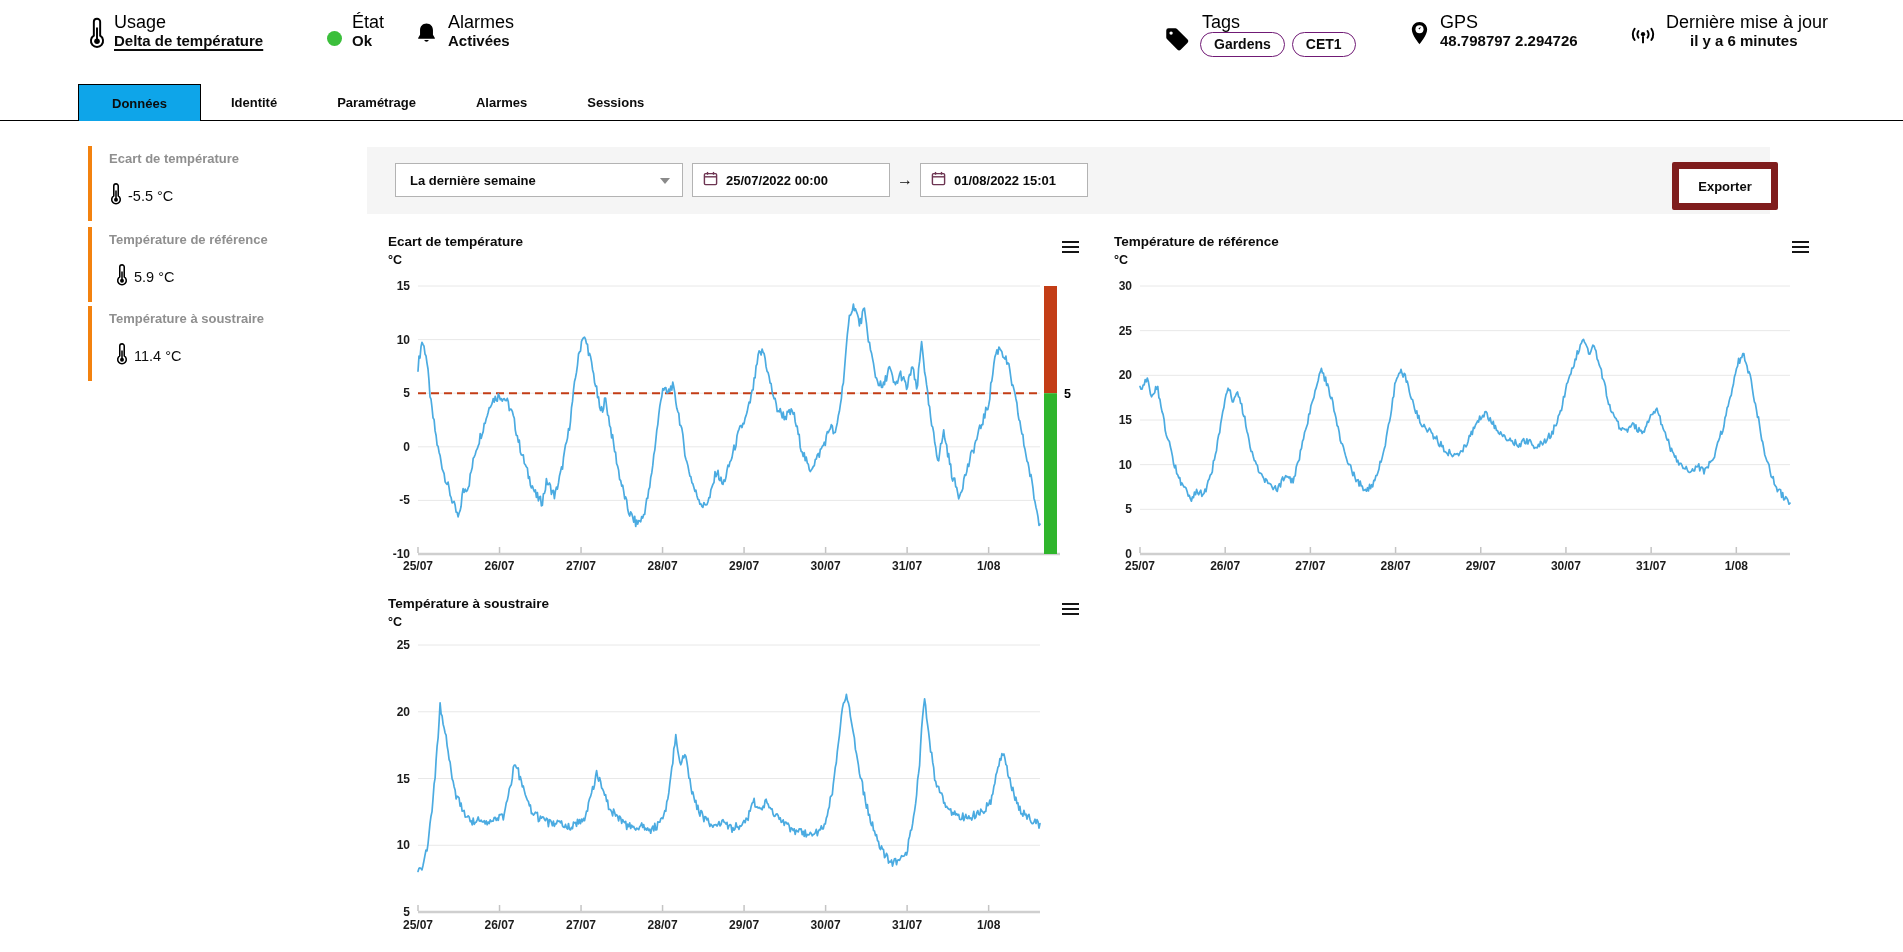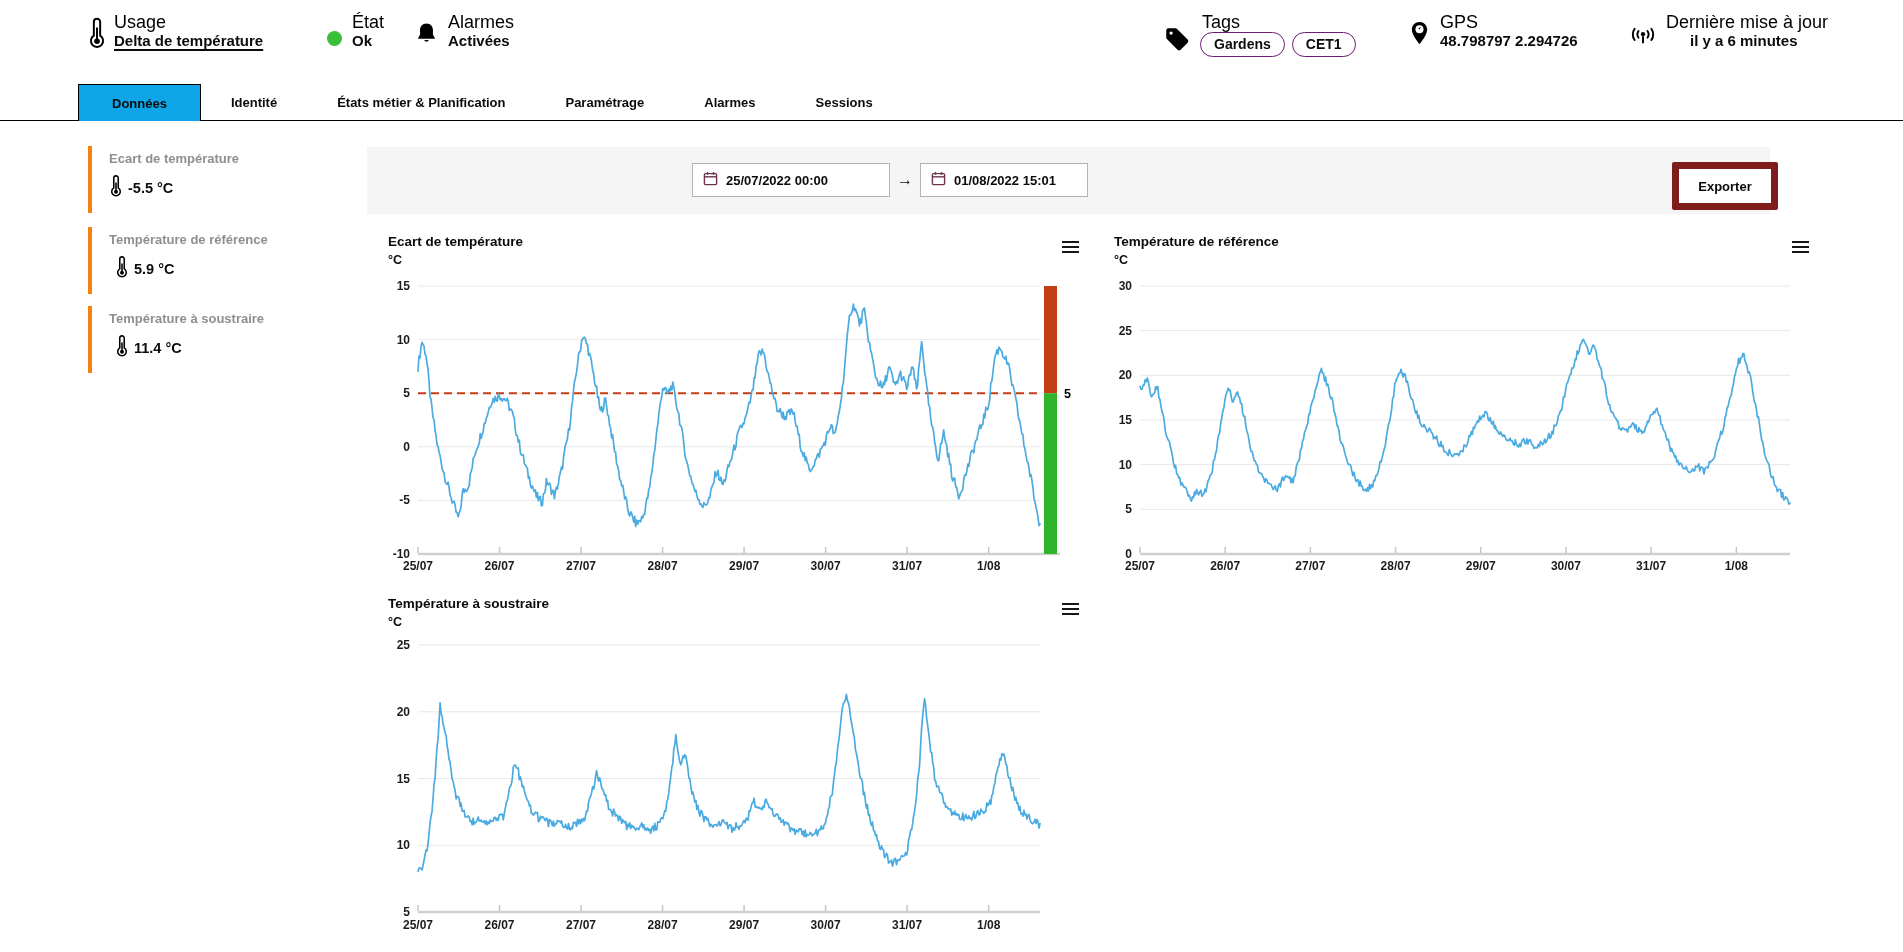--- a/index.html
+++ b/index.html
@@ -14,21 +14,21 @@
   .pill{display:inline-block;border:1px solid #701a75;border-radius:15px;padding:3px 13px 4px;
         font-size:14px;font-weight:700;background:#fff;margin-right:7px;}
   
   .divider{position:absolute;left:0;top:120px;width:1903px;height:1px;background:#000;}
   .tabbar{position:absolute;left:78px;top:84px;height:37px;display:flex;align-items:stretch;z-index:2;}
   .tab{display:flex;align-items:center;padding:0 30px;font-size:13px;font-weight:700;cursor:pointer;white-space:nowrap;}
   .tab.active{border:1px solid #000;border-bottom:none;background:#0ea5e9;padding:0 33px;}
   
   .kpi{position:absolute;left:88px;width:240px;border-left:4px solid #f3820f;padding:5px 0 12px 17px;}
   .kpi .k-lbl{font-size:13px;font-weight:700;color:#8f8f8f;white-space:nowrap;}
-  .kpi .k-val{display:flex;align-items:center;gap:5px;margin-top:8px;font-size:14.5px;font-weight:700;}
+  .kpi .k-val{display:flex;align-items:center;gap:5px;margin-top:16px;font-size:14.5px;font-weight:400;}
   
   .filterbar{position:absolute;left:367px;top:147px;width:1403px;height:67px;background:#f5f5f5;}
   .ctl{position:absolute;top:16px;height:34px;background:#fff;border:1px solid #b3b3b3;
        display:flex;align-items:center;font-size:13px;font-weight:700;box-sizing:border-box;}
   .select-ctl{left:28px;width:288px;padding:0 14px;cursor:pointer;}
   .caret{position:absolute;right:12px;top:14px;width:0;height:0;border-left:5px solid transparent;
          border-right:5px solid transparent;border-top:6px solid #8a8a8a;}
   .date-ctl{gap:8px;padding:0 10px;cursor:pointer;}
   .arrow{position:absolute;left:530px;top:24px;font-size:16px;font-weight:700;}
   .export-btn{position:absolute;left:1305px;top:15px;width:92px;height:34px;background:#fff;border:7px solid #7f1d1d;
@@ -102,21 +102,20 @@
         <path d="M14 12.3v6.5" stroke="#000" stroke-width="1.8"></path>
       </svg>
   </div>
   <div class="abs lbl" style="left:1666px;top:12px;">Dernière mise à jour</div>
   <div class="abs val" style="left:1666px;top:32px;margin-left:24px;">il y a 6 minutes</div>
 
   <div class="divider"></div>
   <div class="tabbar">
     <div class="tab active">Données</div>
     <div class="tab">Identité</div>
-    <div class="tab">États métier &amp; Planification</div>
     <div class="tab">Paramétrage</div>
     <div class="tab">Alarmes</div>
     <div class="tab">Sessions</div>
   </div>
 
   <div class="kpi" style="top:146px;">
     <div class="k-lbl">Ecart de température</div>
     <div class="k-val">
       <span><svg width="14" height="24" viewBox="0 0 16 28">
             <path d="M8 2.2c-1.5 0-2.6 1.1-2.6 2.6v11.4a5 5 0 1 0 5.2 0V4.8C10.6 3.3 9.5 2.2 8 2.2z" fill="none" stroke="#000" stroke-width="1.8"></path>
@@ -143,20 +142,24 @@
       <span><svg width="14" height="24" viewBox="0 0 16 28">
             <path d="M8 2.2c-1.5 0-2.6 1.1-2.6 2.6v11.4a5 5 0 1 0 5.2 0V4.8C10.6 3.3 9.5 2.2 8 2.2z" fill="none" stroke="#000" stroke-width="1.8"></path>
             <circle cx="8" cy="20.8" r="2.3" fill="#000"></circle>
             <path d="M8 20.8V10" stroke="#000" stroke-width="1.8"></path>
           </svg></span>
       <span>11.4 °C</span>
     </div>
   </div>
 
   <div class="filterbar">
+    <div class="ctl select-ctl">
+      <span>La dernière semaine</span>
+      <span class="caret"></span>
+    </div>
     <div class="ctl date-ctl" style="left:325px;width:198px;">
       <span><svg width="15" height="15" viewBox="0 0 16 16">
             <rect x="1.5" y="2.8" width="13" height="11.7" rx="1.2" fill="none" stroke="#6d3552" stroke-width="1.5"></rect>
             <line x1="1.5" y1="6.2" x2="14.5" y2="6.2" stroke="#6d3552" stroke-width="1.5"></line>
             <line x1="4.8" y1="1" x2="4.8" y2="4" stroke="#6d3552" stroke-width="1.5"></line>
             <line x1="11.2" y1="1" x2="11.2" y2="4" stroke="#6d3552" stroke-width="1.5"></line>
           </svg></span>
       <span>25/07/2022 00:00</span>
     </div>
     <div class="arrow">→</div>

